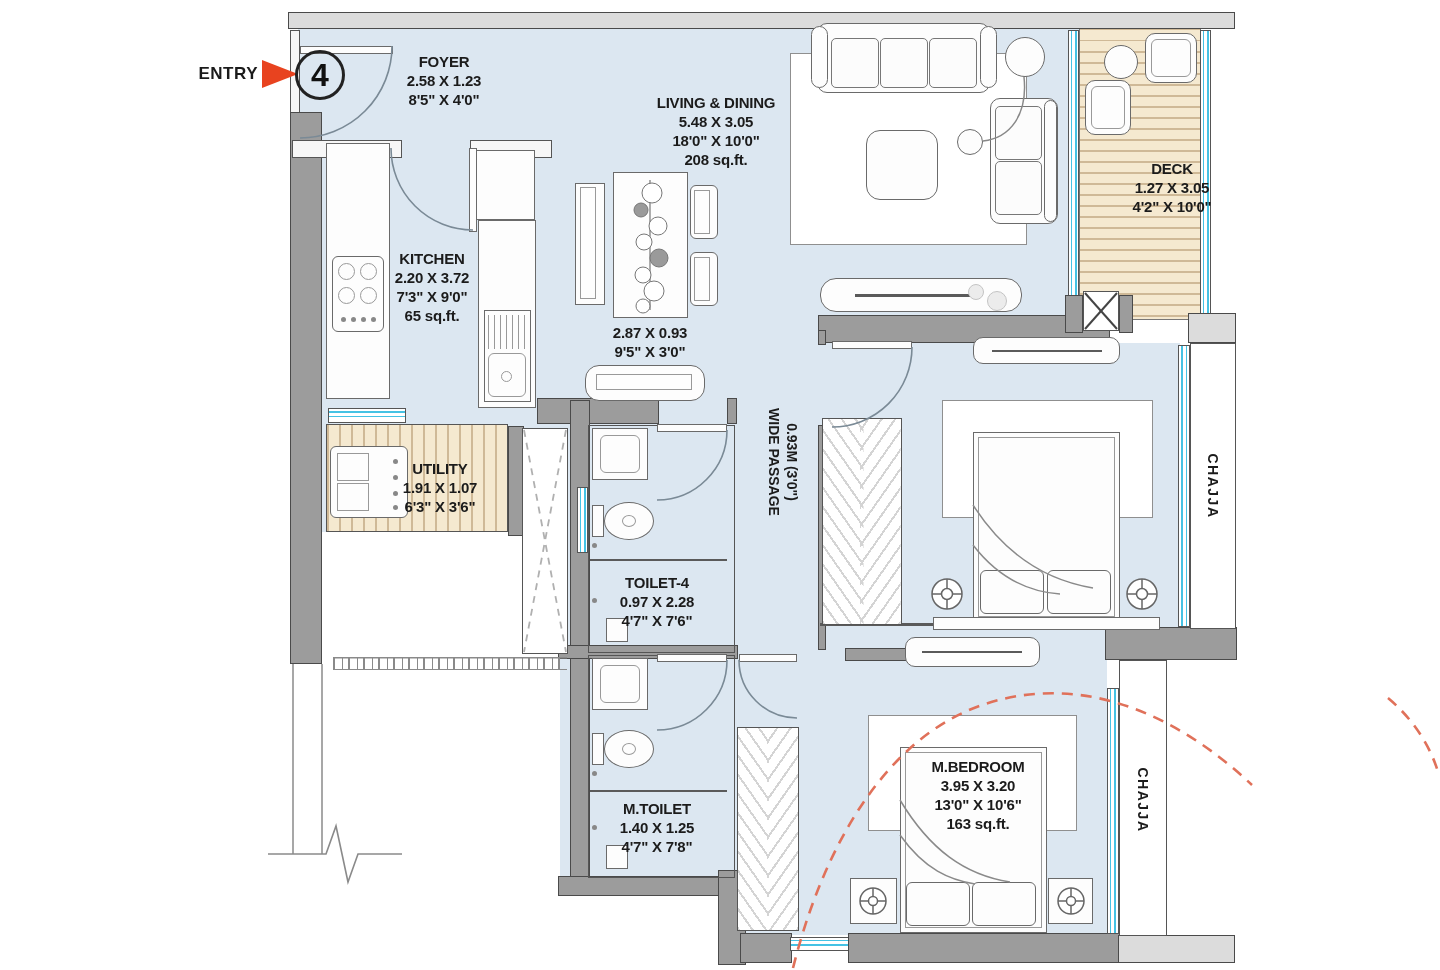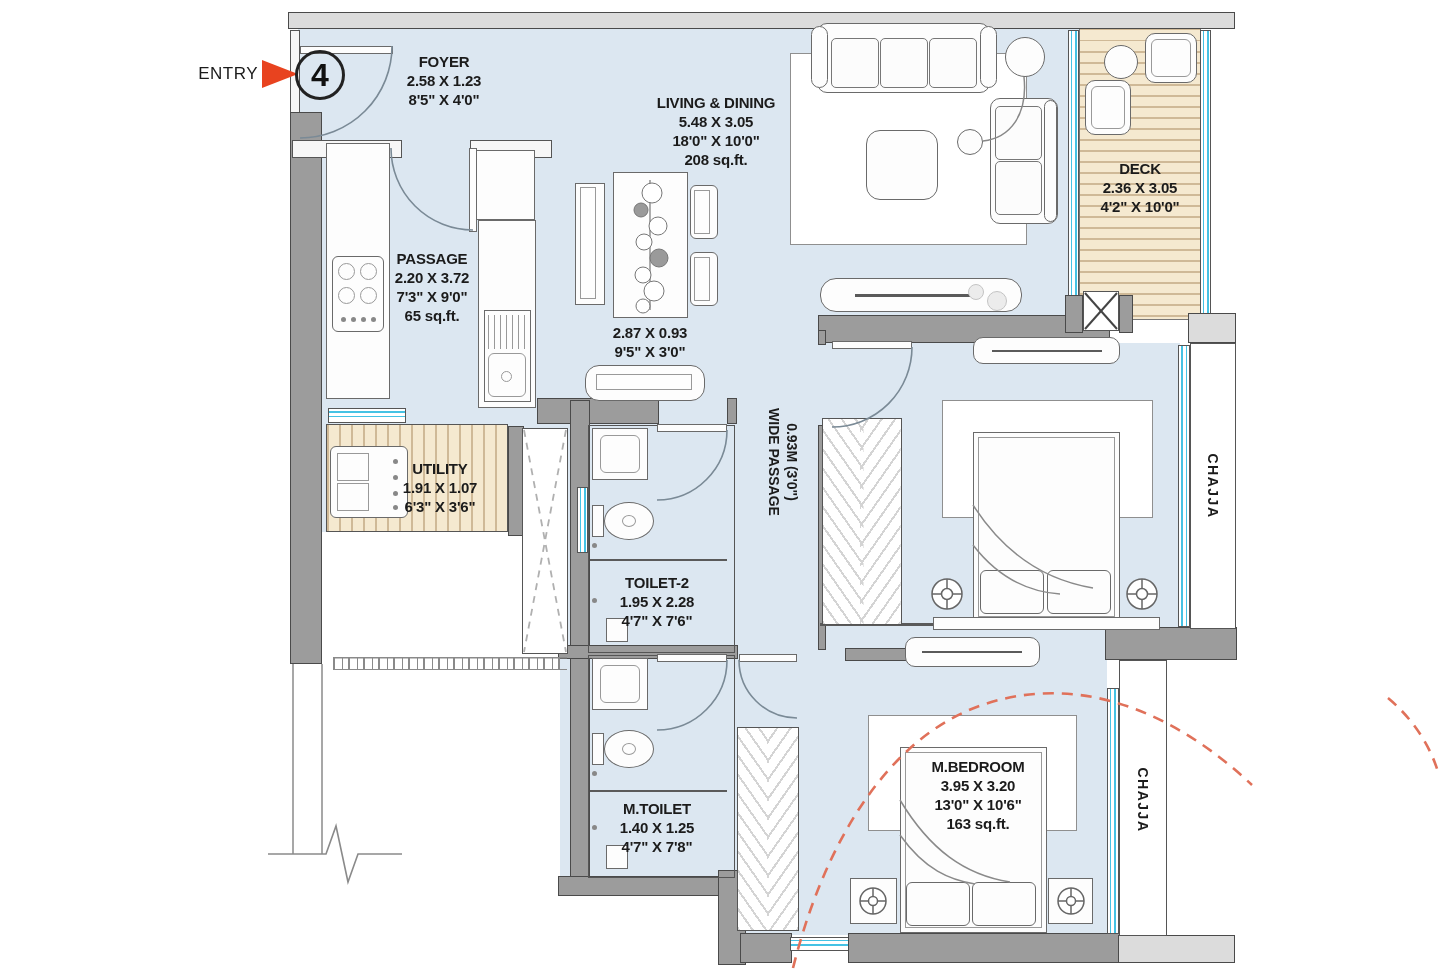--- a/index.html
+++ b/index.html
@@ -32,21 +32,21 @@
   .duct{background:#fff;border:1.5px solid #555}
   .chajjaBox{background:#fff;border:1.5px solid #555}
   .room-border{border:1.5px solid #555;background:transparent}
   .dash-row{background-image:repeating-linear-gradient(90deg,#8a8a8a 0 1.5px,transparent 1.5px 8.5px,#8a8a8a 8.5px 10px,transparent 10px 15px),linear-gradient(#8a8a8a,#8a8a8a),linear-gradient(#8a8a8a,#8a8a8a);
     background-size:100% 100%,100% 1.5px,100% 1.5px;background-position:0 0,0 0,0 100%;background-repeat:no-repeat}
   .label{position:absolute;transform:translate(-50%,-50%);text-align:center;font-weight:bold;
          font-size:15px;line-height:19px;color:var(--text);letter-spacing:-0.2px;white-space:nowrap}
   .vlabel{position:absolute;transform:translate(-50%,-50%) rotate(90deg);text-align:center;font-weight:bold;
          font-size:14px;line-height:18px;color:var(--text);white-space:nowrap}
   .chajja-text{letter-spacing:1.5px;font-size:14px}
-  .entry-label{position:absolute;transform:translate(-100%,-50%);font-weight:normal;font-size:17px;color:var(--text);letter-spacing:0.5px}
+  .entry-label{position:absolute;transform:translate(-100%,-50%);font-weight:bold;font-size:17px;color:var(--text);letter-spacing:0.5px}
   .entry-tri{position:absolute;width:0;height:0;border-top:14px solid transparent;border-bottom:14px solid transparent;border-left:36px solid var(--entry-red)}
   .badge{position:absolute;width:44px;height:44px;border:3px solid #222;border-radius:50%;background:#fff0;
          font-weight:bold;font-size:32px;color:#111;text-align:center;line-height:44px}
   .inner-line{border:1px solid #999;background:transparent}
   .cushion{background:#fcfcfc;border:1.3px solid #777;border-radius:5px}
   .knob{width:5px;height:5px;border-radius:50%;background:#888}
   svg{position:absolute;left:0;top:0;pointer-events:none}
 </style>
 </head>
 <body>
@@ -288,47 +288,47 @@
     <div>FOYER</div>
     <div>2.58 X 1.23</div>
     <div>8'5" X 4'0"</div>
   </div>
   <div class="label" style="left:716px;top:131px">
     <div>LIVING &amp; DINING</div>
     <div>5.48 X 3.05</div>
     <div>18'0" X 10'0"</div>
     <div>208 sq.ft.</div>
   </div>
-  <div class="label" style="left:1140px;top:187px">
+  <div class="label" style="left:1172px;top:187px">
     <div>DECK</div>
-    <div>2.36 X 3.05</div>
+    <div>1.27 X 3.05</div>
     <div>4'2" X 10'0"</div>
   </div>
   <div class="label" style="left:432px;top:287px">
-    <div>PASSAGE</div>
+    <div>KITCHEN</div>
     <div>2.20 X 3.72</div>
     <div>7'3" X 9'0"</div>
     <div>65 sq.ft.</div>
   </div>
   <div class="label" style="left:650px;top:342px">
     <div>2.87 X 0.93</div>
     <div>9'5" X 3'0"</div>
   </div>
   <div class="label" style="left:440px;top:487px">
     <div>UTILITY</div>
     <div>1.91 X 1.07</div>
     <div>6'3" X 3'6"</div>
   </div>
   <div class="vlabel" style="left:783px;top:462px">
     <div>0.93M (3'0")</div>
     <div>WIDE PASSAGE</div>
   </div>
   <div class="label" style="left:657px;top:601px">
-    <div>TOILET-2</div>
-    <div>1.95 X 2.28</div>
+    <div>TOILET-4</div>
+    <div>0.97 X 2.28</div>
     <div>4'7" X 7'6"</div>
   </div>
   <div class="label" style="left:657px;top:827px">
     <div>M.TOILET</div>
     <div>1.40 X 1.25</div>
     <div>4'7" X 7'8"</div>
   </div>
   <div class="label" style="left:978px;top:795px">
     <div>M.BEDROOM</div>
     <div>3.95 X 3.20</div>

